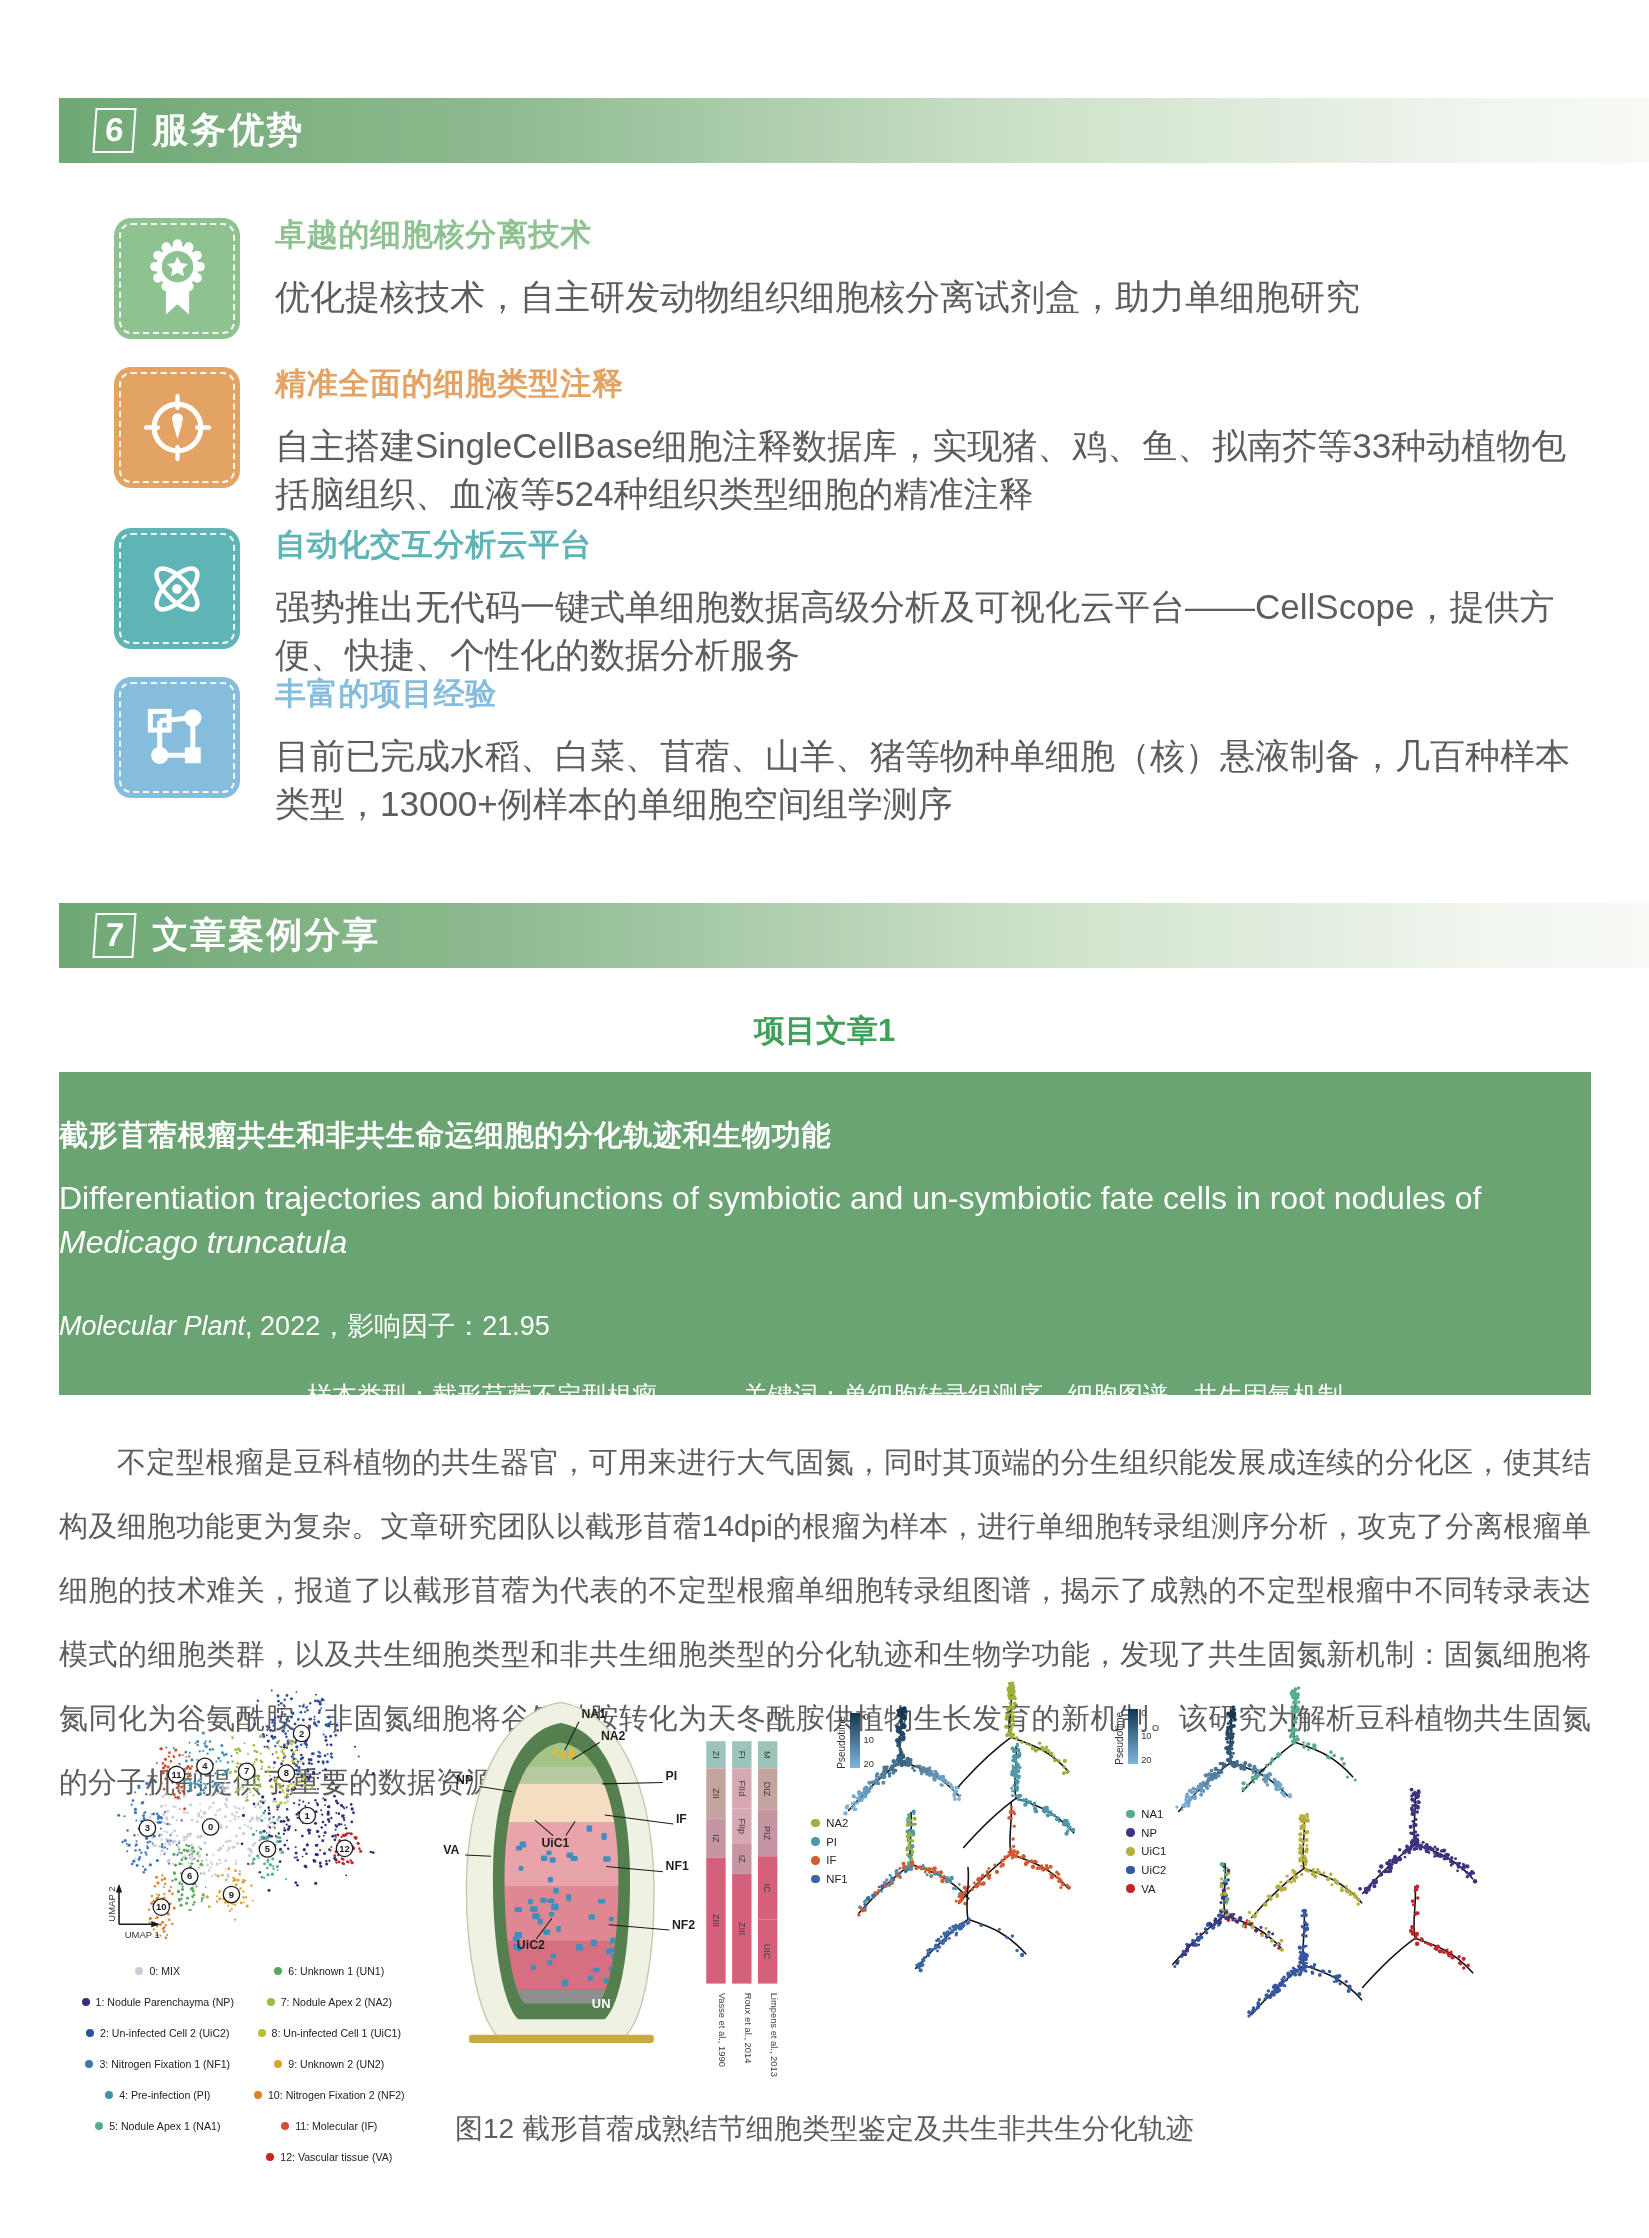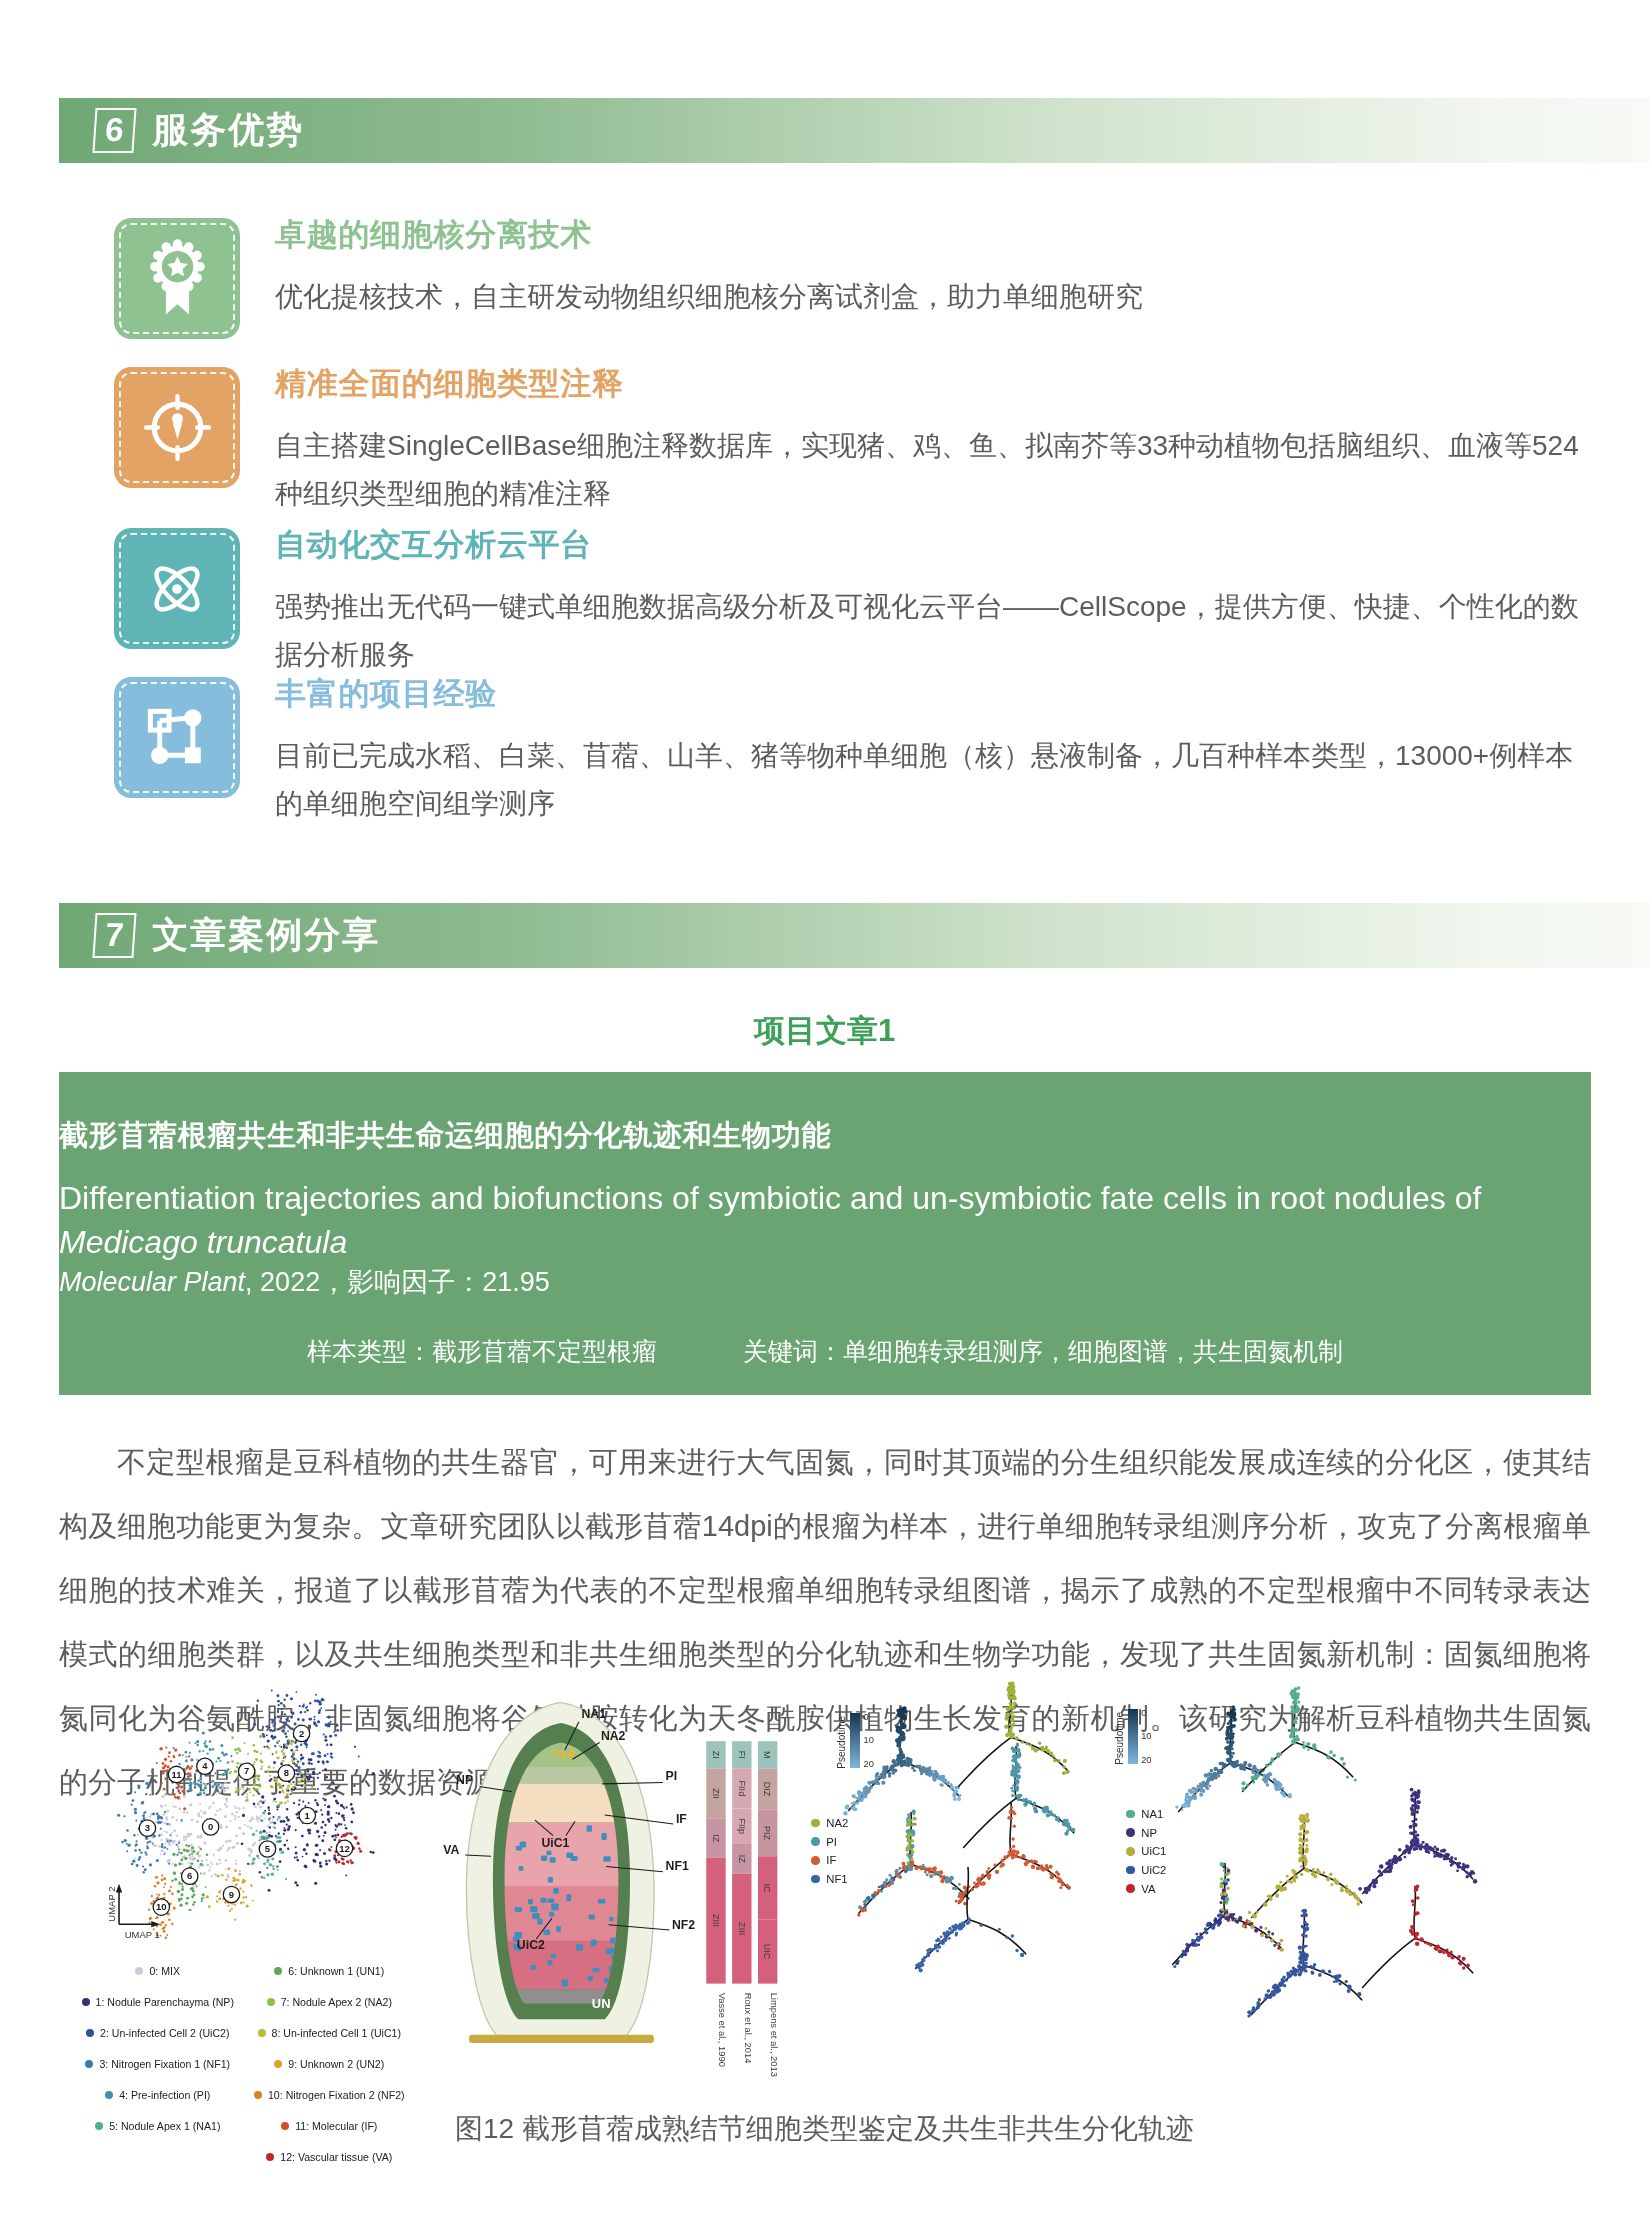--- a/index.html
+++ b/index.html
@@ -12,29 +12,29 @@
   .bar .num{font-size:33px;font-weight:700;border:2.7px solid #fff;padding:1.3px 9.3px;margin-right:17.3px;transform:skewX(-4deg);}
   .bar .bt{font-size:36px;font-weight:700;letter-spacing:2px;}
 
   .adv-row{position:absolute;left:82px;right:59px;margin-left:32px;}
   #adv0{top:214px;} #adv1{top:363px;} #adv2{top:524px;} #adv3{top:673px;}
   .adv-icon{position:absolute;left:0;top:4px;width:126px;height:121px;border-radius:17.3px;
             background:var(--c);display:flex;align-items:center;justify-content:center;}
   .adv-icon::before{content:"";position:absolute;inset:5.3px;border:2px dashed rgba(255,255,255,.92);border-radius:12px;}
   .adv-text{margin-left:161px;}
   .adv-title{font-size:31px;font-weight:700;color:var(--c);margin:0 0 17.3px 0;letter-spacing:0.7px;}
-  .adv-desc{font-size:28px;color:#5E5C5C;line-height:48px;margin:0;max-width:1350px;}
+  .adv-desc{font-size:35px;color:#5E5C5C;line-height:48px;margin:0;max-width:1350px;}
 
   .article-label{position:absolute;left:0;top:1010px;width:100%;text-align:center;
                  font-size:31px;font-weight:700;color:var(--label-green,#3FA05A);}
   .green-box{position:absolute;left:59px;top:1072px;width:1532px;height:323px;
              background:var(--box-green,#6BA473);color:#fff;text-align:left;}
   .gb-zh{font-size:29px;font-weight:700;margin-top:44px;letter-spacing:0.7px;}
   .gb-en{font-size:32px;margin-top:20px;line-height:44px;}
-  .gb-meta{font-size:27px;}
+  .gb-meta{font-size:27px;margin-top:44px;}
   .gb-tags{font-size:25px;margin-top:35px;display:flex;justify-content:center;gap:86px;}
 
   .paragraph{position:absolute;left:59px;top:1430px;width:1532px;font-size:29px;line-height:64px;
              color:#5E5C5C;text-align:justify;text-indent:2em;margin:0;}
 
   .figure{position:absolute;left:59px;top:1676px;width:1532px;height:429px;}
   #panel-umap{position:absolute;left:0;top:13.3px;width:379px;}
   #umap-legend{display:flex;gap:20px;margin-top:1.3px;padding-left:22.6px;}
   .ucol{display:flex;flex-direction:column;gap:19px;align-items:center;}
   .urow{display:flex;align-items:center;gap:6px;font-size:10.6px;color:#222;white-space:nowrap;}

